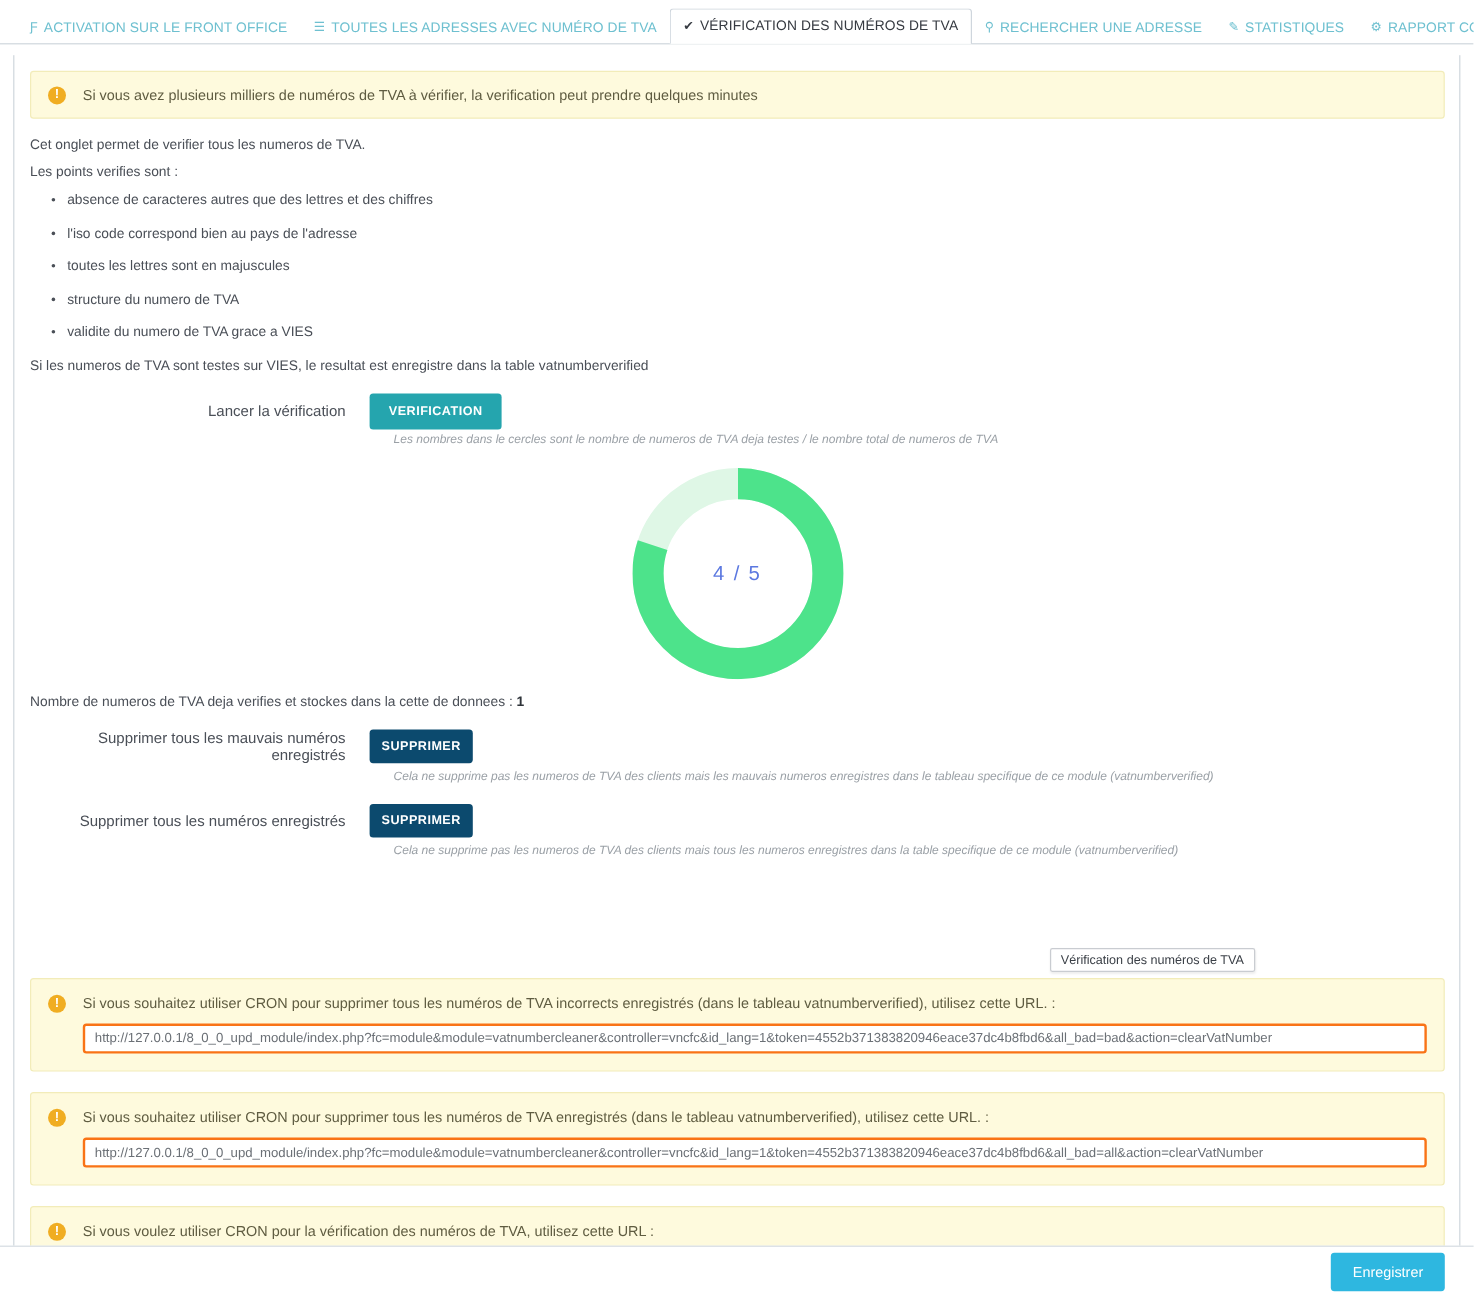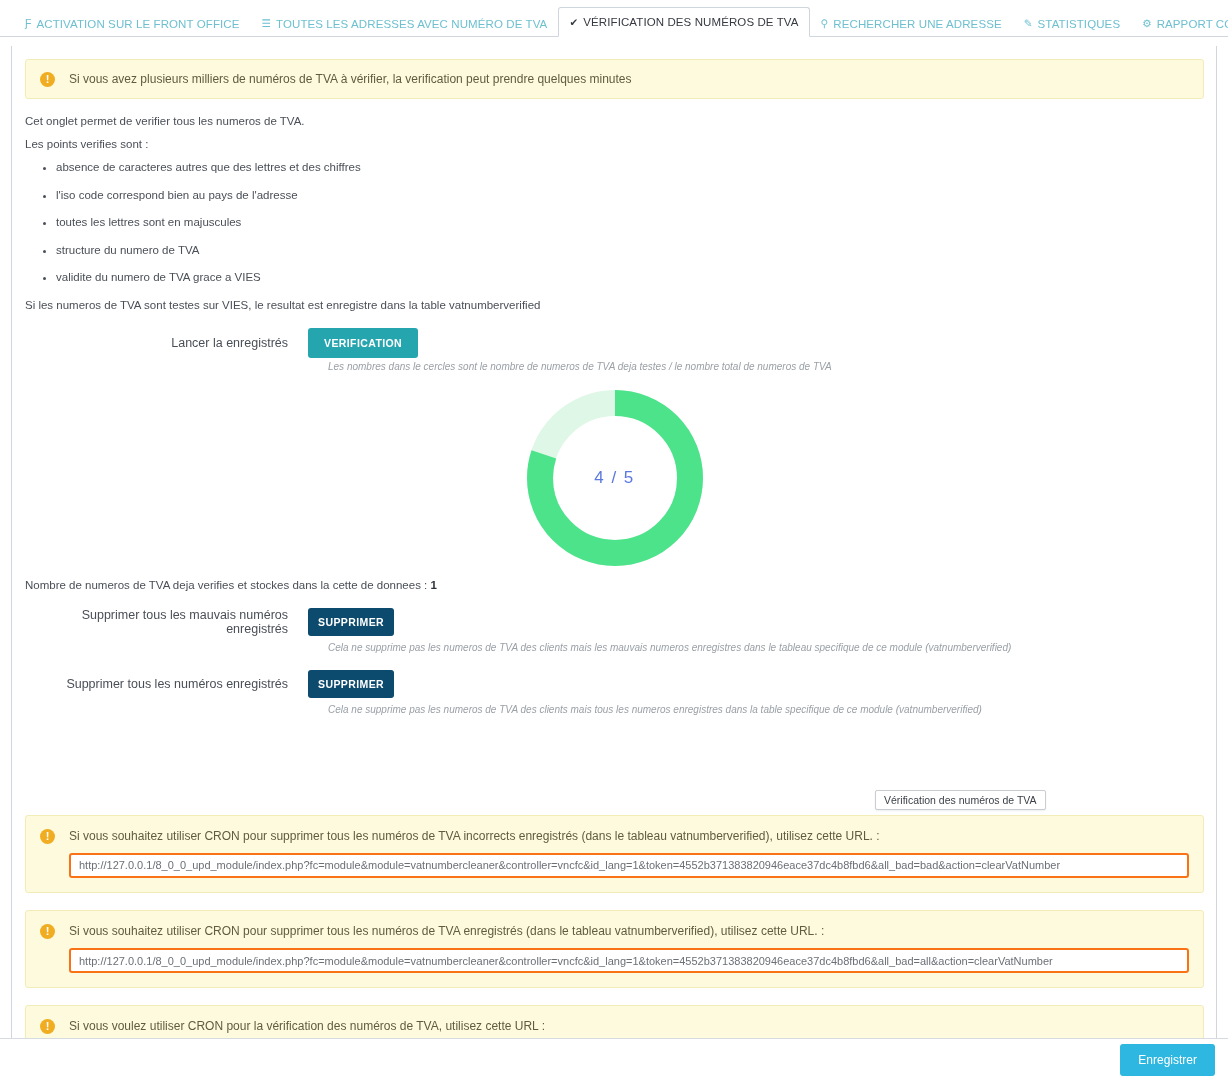--- a/index.html
+++ b/index.html
@@ -213,21 +213,21 @@
   
   .footer {
     position: absolute;
     left: 0; right: 0; bottom: 0;
     height: 42px;
     background: #ffffff;
     border-top: 1px solid #d5dbe1;
     display: flex;
     align-items: center;
     justify-content: flex-end;
-    padding-right: 13px;
+    padding-right: 24px;
   }
 </style>
 </head>
 <body>
 
 <div class="tabbar" id="tabbar">
     <div class="tab">
       <span class="tico">ƒ</span>
       <span>ACTIVATION SUR LE FRONT OFFICE</span>
     </div>
@@ -269,21 +269,21 @@
         <li>absence de caracteres autres que des lettres et des chiffres</li>
         <li>l'iso code correspond bien au pays de l'adresse</li>
         <li>toutes les lettres sont en majuscules</li>
         <li>structure du numero de TVA</li>
         <li>validite du numero de TVA grace a VIES</li>
       </ul>
     <p>Si les numeros de TVA sont testes sur VIES, le resultat est enregistre dans la table vatnumberverified</p>
   </div>
 
   <div class="form-row">
-    <div class="form-label">Lancer la enregistrés</div>
+    <div class="form-label">Lancer la vérification</div>
     <button class="btn btn-verif">VERIFICATION</button>
   </div>
   <div class="hint hint-tight">Les nombres dans le cercles sont le nombre de numeros de TVA deja testes / le nombre total de numeros de TVA</div>
 
   <div class="donut-wrap">
     <div class="donut">
       <svg width="176" height="176" viewBox="0 0 176 176">
         <circle id="donut-track" cx="88" cy="88" r="75" fill="none" stroke="#dff7e6" stroke-width="26"></circle>
         <circle id="donut-value" cx="88" cy="88" r="75" fill="none" stroke="#4de38b" stroke-width="26" stroke-dasharray="376.99 95.25" stroke-linecap="butt"></circle>
       </svg>

